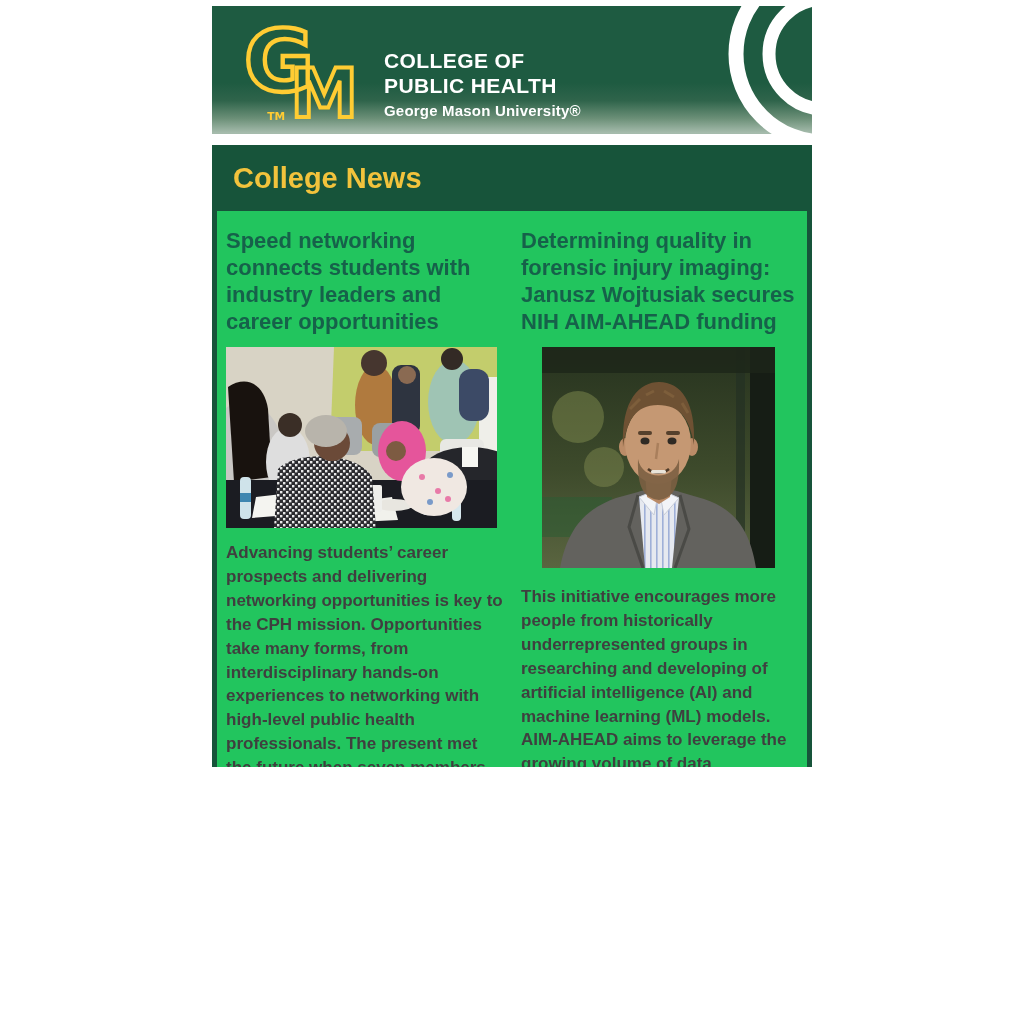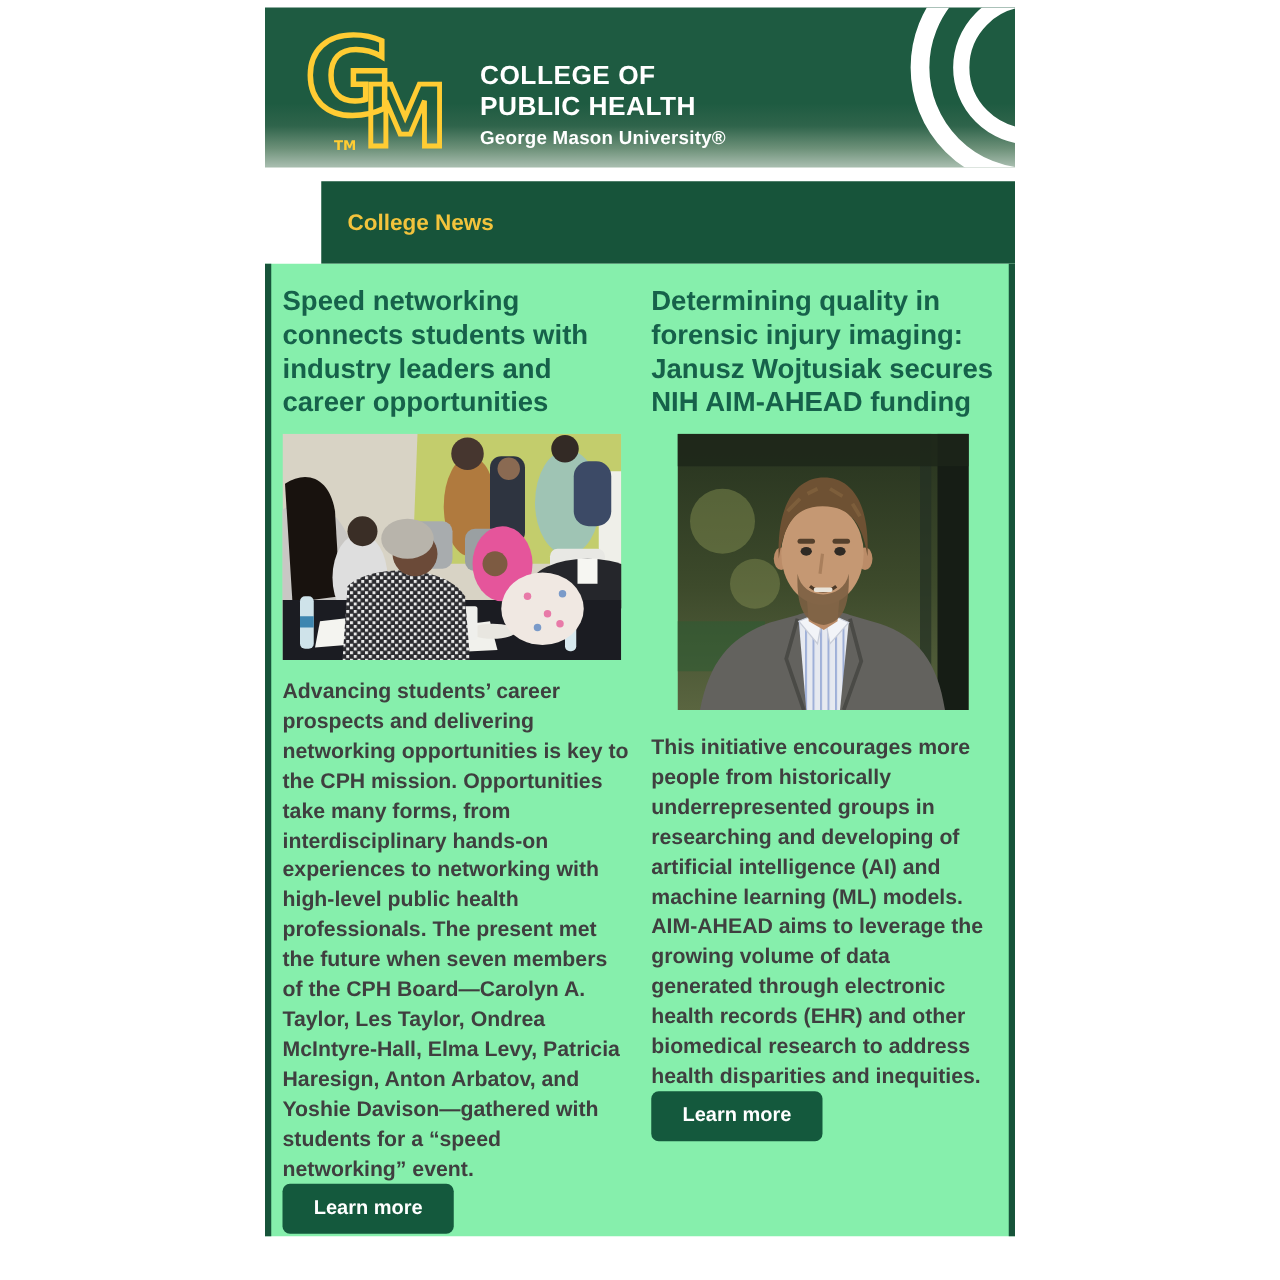--- a/index.html
+++ b/index.html
@@ -40,28 +40,28 @@
     background: #fcc72e;
     display: flex; align-items: center; justify-content: center;
     color: #19593c; font-weight: bold; font-size: 21px;
   }
   .gap-b { height: 4px; background: #ffffff; }
   .section-banner {
     height: 66px;
     background: #17543a;
     display: flex; align-items: center;
     padding-left: 21px;
-    color: #f2c33c; font-weight: bold; font-size: 18px; margin-left: 45px;
+    color: #f2c33c; font-weight: bold; font-size: 29px;
   }
   
   .panel {
-    background: #86efac;
+    background: #22c55e;
     border-left: 5px solid #17543a;
     border-right: 5px solid #17543a;
-    height: 778px;
+    height: 556px;
     overflow: hidden;
     padding: 16px 12px 0 9px;
     box-sizing: border-box;
   }
   .cols { display: flex; gap: 18px; }
   .col-left  { width: 277px; flex: 0 0 277px; }
   .col-right { width: 274px; flex: 0 0 274px; }
   .headline {
     margin: 0 0 12px 0;
     color: #16614a;

